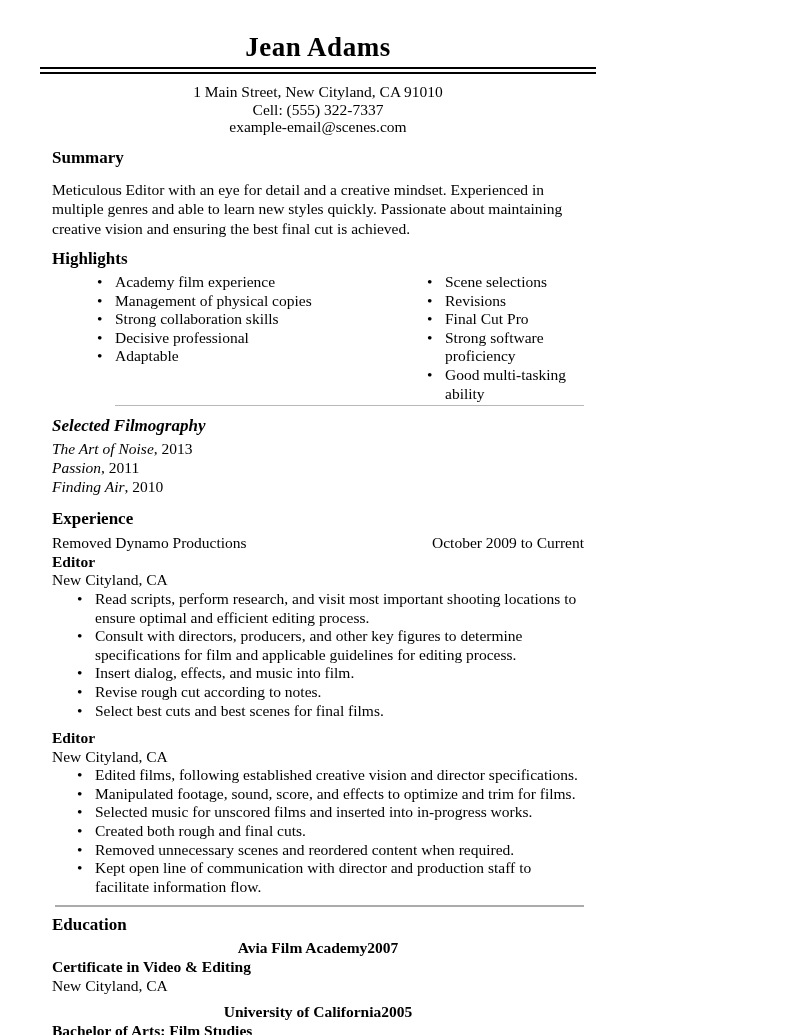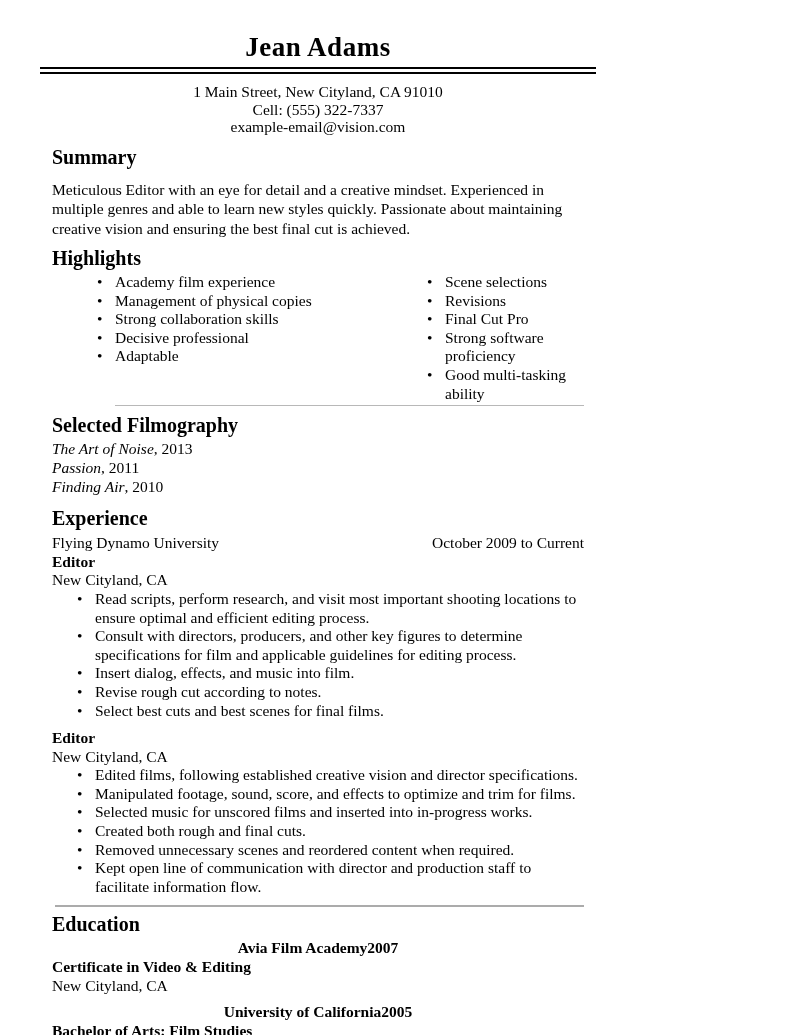--- a/index.html
+++ b/index.html
@@ -34,28 +34,28 @@
     margin: 3px -12px 9px -12px;
   }
   .contact {
     text-align: center;
     line-height: 17.5px;
   }
   .contact div { margin: 0; }
 
   
   .sec-heading {
-    font-size: 20px;
+    font-size: 17px;
     font-weight: bold;
     margin: 0;
     line-height: 21px;
   }
   .mt-summary   { margin-top: 11px; }
   .mt-highlights{ margin-top: 10px; }
-  .mt-filmography { margin-top: 9px; }
+  .mt-filmography { margin-top: 9px; font-style: italic; }
   .mt-experience { margin-top: 12px; }
   .mt-education { margin-top: 7px; }
 
   .summary-text {
     margin: 12px 0 0 0;
     line-height: 19.5px;
   }
 
   
   ul.bullets { margin: 0; padding: 0; list-style: none; }
@@ -108,21 +108,21 @@
 </head>
 <body>
 
 <div class="page">
 
   <h1 class="name">Jean Adams</h1>
   <div class="double-rule"></div>
   <div class="contact">
     <div>1 Main Street, New Cityland, CA 91010</div>
     <div>Cell: (555) 322-7337</div>
-    <div>example-email@vision.com</div>
+    <div>example-email@scenes.com</div>
   </div>
 
   <h2 class="sec-heading mt-summary">Summary</h2>
   <p class="summary-text">Meticulous Editor with an eye for detail and a creative mindset. Experienced in multiple genres and able to learn new styles quickly. Passionate about maintaining creative vision and ensuring the best final cut is achieved.</p>
 
   <h2 class="sec-heading mt-highlights">Highlights</h2>
   <div class="hl-cols">
     <div class="hl-col1">
       <ul class="bullets">
         <li>Academy film experience</li>
@@ -148,21 +148,21 @@
   <div class="film-list">
     <div><span class="italic">The Art of Noise</span><span>, </span><span>2013</span></div>
     <div><span class="italic">Passion</span><span>, </span><span>2011</span></div>
     <div><span class="italic">Finding Air</span><span>, </span><span>2010</span></div>
   </div>
 
   <h2 class="sec-heading mt-experience">Experience</h2>
 
   <div class="job">
     <div class="job-head">
-      <span>Flying Dynamo University</span>
+      <span>Removed Dynamo Productions</span>
       <span>October 2009 to Current</span>
     </div>
     <div class="job-title">Editor</div>
     <div class="job-location">New Cityland, CA</div>
     <ul class="bullets">
       <li>Read scripts, perform research, and visit most important shooting locations to ensure optimal and efficient editing process.</li>
       <li>Consult with directors, producers, and other key figures to determine specifications for film and applicable guidelines for editing process.</li>
       <li>Insert dialog, effects, and music into film.</li>
       <li>Revise rough cut according to notes.</li>
       <li>Select best cuts and best scenes for final films.</li>

